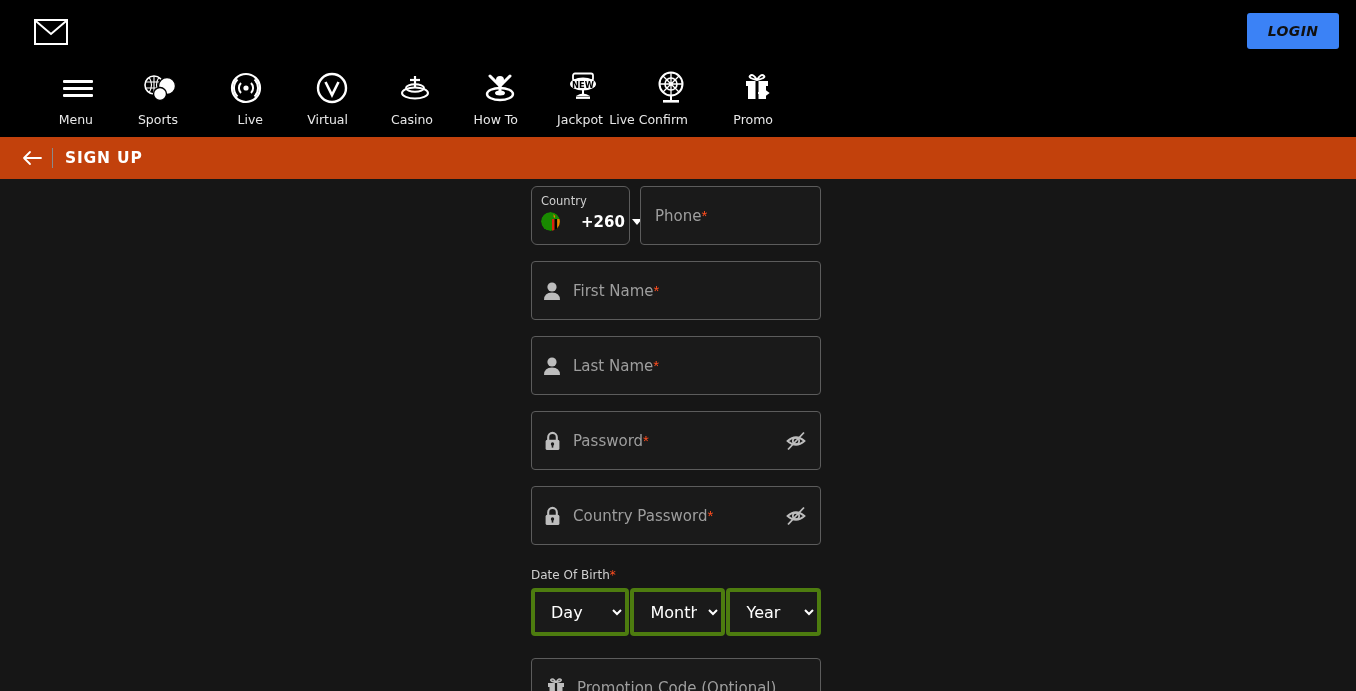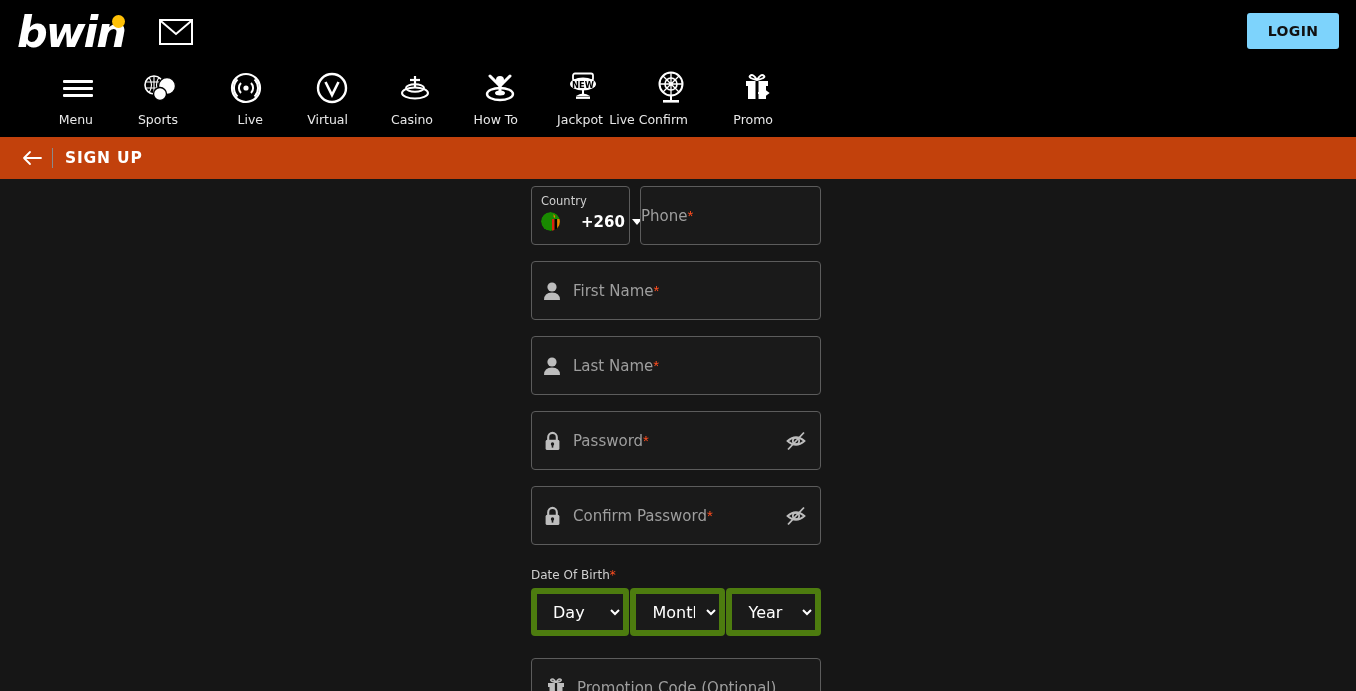--- a/index.html
+++ b/index.html
@@ -49,29 +49,30 @@
     width: 34px;
     height: 26px;
     display: block;
   }
   .login-btn {
     position: absolute;
     right: 17px;
     top: 13px;
     width: 92px;
     height: 36px;
-    background: #7dd3fc;
+    background: #3b82f6;
     color: #111111;
     border: none;
     border-radius: 3px;
     font-family: "DejaVu Sans", sans-serif;
     font-weight: bold;
     font-size: 14px;
     letter-spacing: 0.4px;
     cursor: pointer;
+    font-style: italic;
   }
 
   
   .navbar {
     height: 74px;
     background: #000000;
     display: flex;
     align-items: flex-start;
     padding-left: 8px;
   }
@@ -160,20 +161,21 @@
     background: #1a1a1a;
     border: 1px solid #5c5c5c;
     border-radius: 4px;
     position: relative;
   }
   .country-box {
     width: 99px;
     height: 59px;
     padding: 7px 9px 0 9px;
     cursor: pointer;
+    border-radius: 6px;
   }
   .country-label {
     font-family: "DejaVu Sans", sans-serif;
     font-size: 11.5px;
     color: #cfcfcf;
     line-height: 14px;
   }
   .country-row {
     display: flex;
     align-items: center;
@@ -199,21 +201,21 @@
     border-left: 5px solid transparent;
     border-right: 5px solid transparent;
     border-top: 6px solid #ffffff;
   }
 
   .phone-box {
     flex: 1;
     height: 59px;
     display: flex;
     align-items: center;
-    padding-left: 0;
+    padding-left: 14px;
   }
   .input-box {
     height: 59px;
     width: 290px;
     margin-top: 16px;
     display: flex;
     align-items: center;
     padding-left: 10px;
   }
   .ph {
@@ -250,21 +252,21 @@
     color: #cfcfcf;
   }
   .dob-row {
     display: flex;
     gap: 1px;
     margin-top: 6px;
   }
   .dob-sel {
     height: 48px;
     background: #1a1a1a;
-    border: 6px solid #4d7c0f;
+    border: 4px solid #4d7c0f;
     border-radius: 4px;
     color: #ffffff;
     font-family: "DejaVu Sans", sans-serif;
     font-size: 16px;
     padding-left: 12px;
     padding-right: 8px;
     -webkit-appearance: menulist;
     appearance: menulist;
     cursor: pointer;
   }
@@ -279,24 +281,20 @@
     display: flex;
     align-items: center;
     padding-left: 14px;
   }
 </style>
 </head>
 <body>
 
 <div class="topbar">
 
-  <div class="logo">
-    <span class="logo-text">bwin</span>
-    <span class="logo-dot"></span>
-  </div>
 
   <span class="mail-icon">
     <svg width="34" height="26" viewBox="0 0 34 26">
       <rect x="1" y="1" width="32" height="24" fill="#000" stroke="#ffffff" stroke-width="2"></rect>
       <path d="M1.5 1.8 L17 15 L32.5 1.8" fill="none" stroke="#ffffff" stroke-width="2"></path>
     </svg>
   </span>
 
   <button class="login-btn">LOGIN</button>
 </div>
@@ -498,21 +496,21 @@
 
     <div class="field input-box">
       <span class="lead-icon">
         <svg width="17" height="20" viewBox="0 0 17 20">
           <path d="M4.2 9 V6.2 A4.3 4.3 0 0 1 12.8 6.2 V9" fill="none" stroke="#bdbdbd" stroke-width="2.1"></path>
           <rect x="1.6" y="8.8" width="13.8" height="10.2" rx="1.6" fill="#bdbdbd"></rect>
           <circle cx="8.5" cy="13" r="1.7" fill="#1a1a1a"></circle>
           <rect x="7.7" y="13" width="1.6" height="3.6" fill="#1a1a1a"></rect>
         </svg>
       </span>
-      <span class="ph">Confirm Password</span>
+      <span class="ph">Country Password</span>
         <span class="req">*</span>
       <span class="eye-btn">
         <svg width="22" height="22" viewBox="0 0 22 22">
           <path d="M2.5 11 Q11 3.5 19.5 11 Q11 18.5 2.5 11 Z" fill="none" stroke="#bdbdbd" stroke-width="1.7"></path>
           <circle cx="11" cy="11" r="3.2" fill="none" stroke="#bdbdbd" stroke-width="1.7"></circle>
           <path d="M3 19.5 L19 2.5" stroke="#bdbdbd" stroke-width="1.8"></path>
         </svg>
       </span>
     </div>
 

